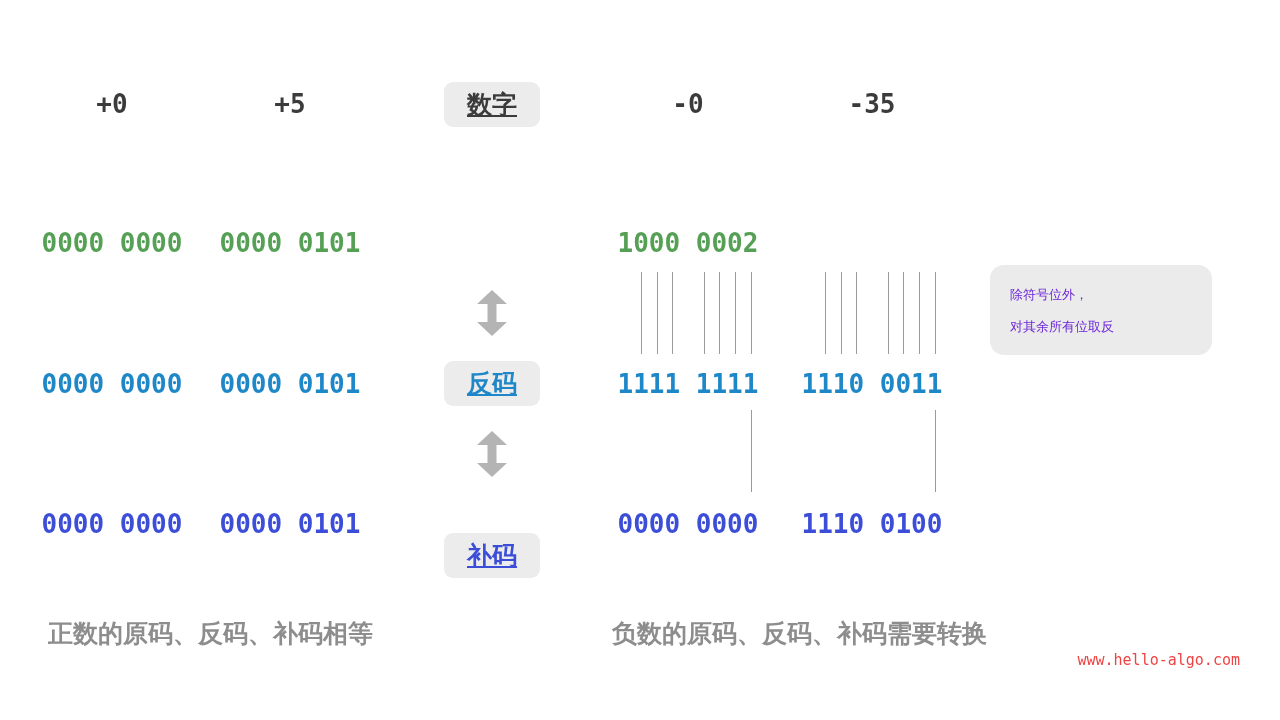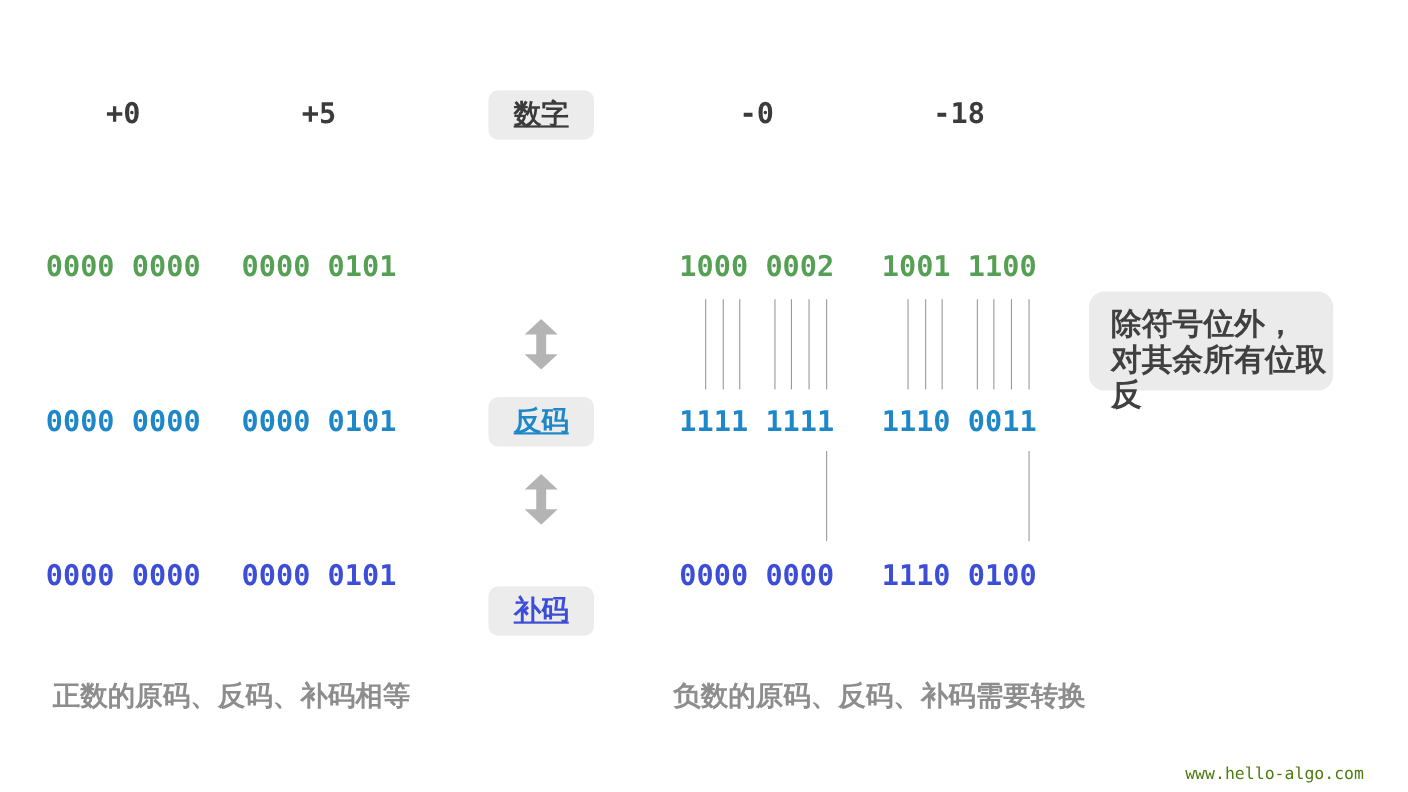--- a/index.html
+++ b/index.html
@@ -59,23 +59,23 @@
     position: absolute;
     left: 477px;
     width: 30px;
     height: 46px;
   }
 
   .note {
     position: absolute;
     background: #ebebeb;
     border-radius: 14px;
-    color: #404040;
-    font-weight: bold;
-    font-size: 28px;
+    color: #6d28d9;
+    font-weight: normal;
+    font-size: 13px;
   }
   .note-invert {
     left: 990px;
     top: 265px;
     width: 222px;
     height: 90px;
     padding: 14px 0 0 20px;
     box-sizing: border-box;
     line-height: 32px;
   }
@@ -95,43 +95,42 @@
     height: 30px;
     line-height: 30px;
     font-size: 25px;
     font-weight: bold;
     color: #8d8d8d;
     white-space: nowrap;
   }
 
   .watermark {
     position: absolute;
-    top: 694px;
+    top: 651px;
     right: 40px;
     font-size: 15px;
-    color: #4d7c0f;
+    color: #ef4444;
     font-family: "DejaVu Sans Mono", "Liberation Mono", monospace;
     font-weight: normal;
   }
 </style>
 </head>
 <body>
 
 <div class="canvas">
 
   <div class="cell mono dark" style="left:22px;  top:87px;">+0</div>
   <div class="cell mono dark" style="left:200px; top:87px;">+5</div>
   <div class="badge dark" style="top:82px;">数字</div>
   <div class="cell mono dark" style="left:598px; top:87px;">-0</div>
-  <div class="cell mono dark" style="left:782px; top:87px;">-18</div>
+  <div class="cell mono dark" style="left:782px; top:87px;">-35</div>
 
   <div class="cell mono green" style="left:22px;  top:226px;">0000 0000</div>
   <div class="cell mono green" style="left:200px; top:226px;">0000 0101</div>
   <div class="cell mono green" style="left:598px; top:226px;">1000 0002</div>
-  <div class="cell mono green" style="left:782px; top:226px;">1001 1100</div>
 
   <div class="vline invert-line" style="left:641px;"></div>
   <div class="vline invert-line" style="left:657px;"></div>
   <div class="vline invert-line" style="left:672px;"></div>
   <div class="vline invert-line" style="left:704px;"></div>
   <div class="vline invert-line" style="left:719px;"></div>
   <div class="vline invert-line" style="left:735px;"></div>
   <div class="vline invert-line" style="left:751px;"></div>
 
   <div class="vline invert-line" style="left:825px;"></div>

